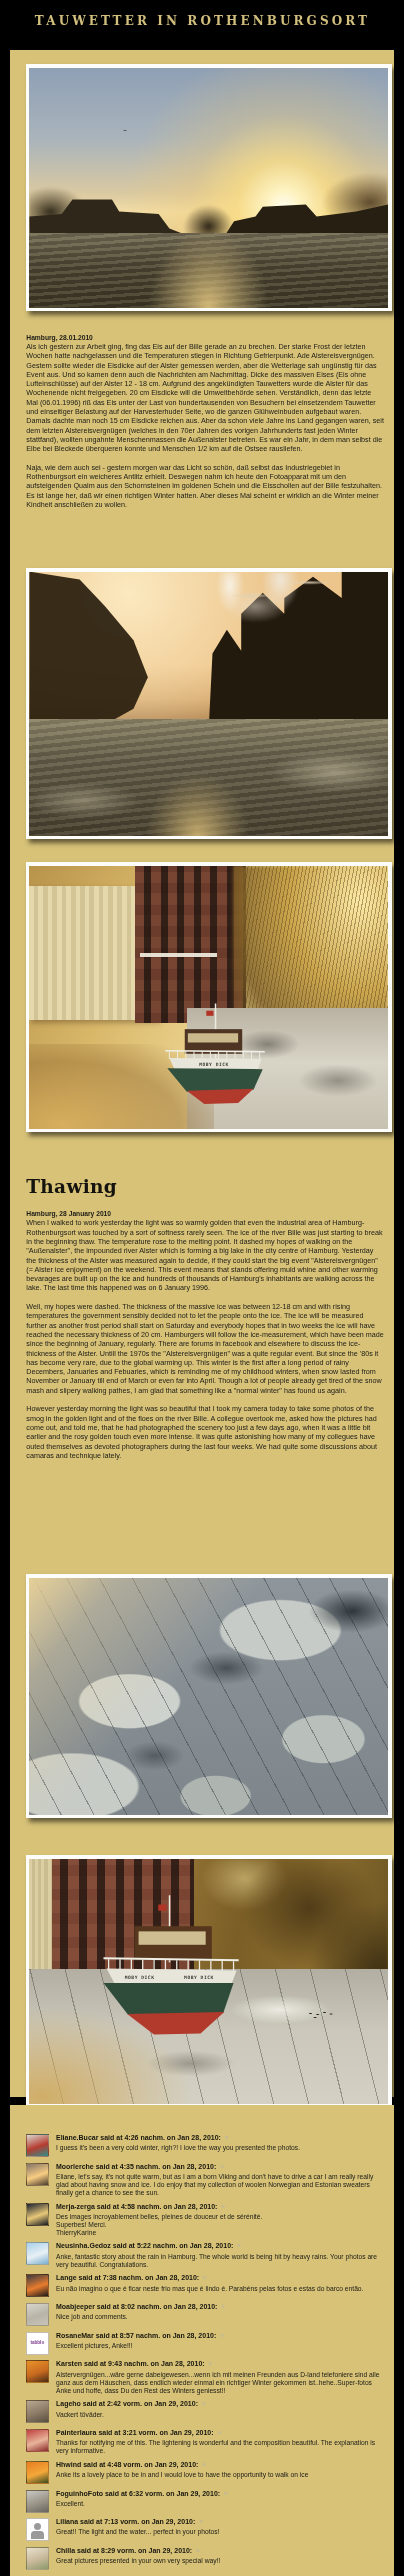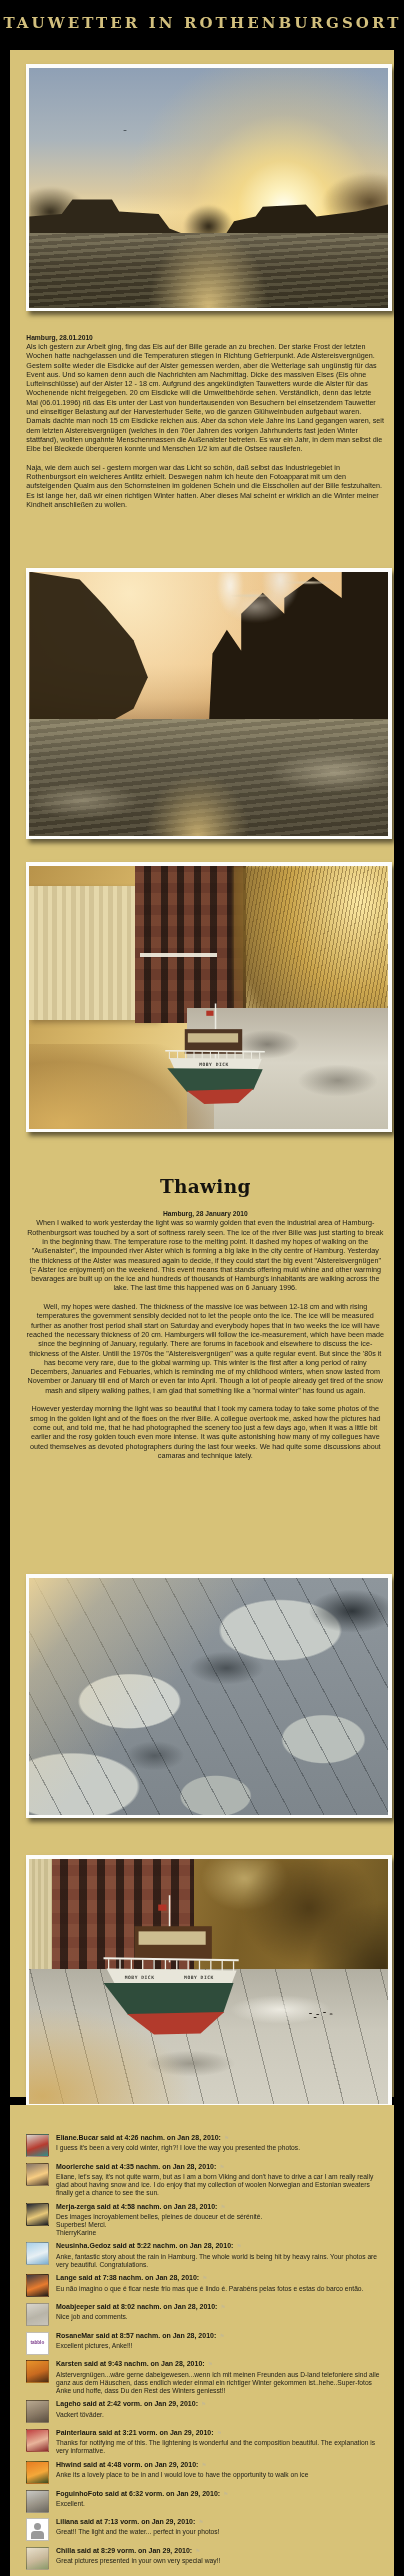--- a/index.html
+++ b/index.html
@@ -6,21 +6,21 @@
   body{
     width:405px;height:2822px;position:relative;overflow:hidden;
     background:#000;
     font-family:"Liberation Sans","DejaVu Sans",sans-serif;
     -webkit-font-smoothing:antialiased;
   }
   
   .page-title{
     position:absolute;top:14.4px;left:0;width:405px;text-align:center;
     font-family:"DejaVu Serif","Liberation Serif",serif;
-    font-size:15px;font-weight:bold;letter-spacing:3.1px;color:#d2bf7d;
+    font-size:12px;font-weight:bold;letter-spacing:3.1px;color:#d2bf7d;
   }
   
   .tabblo{
     position:absolute;left:10.3px;width:384px;background:#d7c278;
   }
   #story-box{top:50px;height:2047px;}
   #comments-box{top:2105px;height:710px;overflow:hidden;
     padding:0;box-sizing:border-box;}
   
   .photo-frame{
@@ -218,21 +218,21 @@
         <line x1="20" y1="104" x2="214" y2="106" stroke="#f0efe6" stroke-width="3"></line>
         <path d="M28 106 V120 M44 105 V120 M60 105 V121 M76 105 V121 M92 105 V121 M108 106 V122 M124 106 V122 M140 106 V122 M156 106 V122 M172 106 V122 M188 106 V122 M204 107 V122" stroke="#eceadf" stroke-width="2"></path>
         <polygon points="28,118 208,120 200,140 38,140" fill="#e8e6da"></polygon>
         <text class="boat-name" x="115" y="134" text-anchor="middle">MOBY DICK</text>
         <polygon points="24,138 210,140 192,180 62,184" fill="#31503e"></polygon>
         <polygon points="62,182 192,178 162,206 96,208" fill="#b23a2c"></polygon>
       </svg>
     </div>
   </div>
 
-  <div class="text-block" style="top:1126px;text-align:center;">
+  <div class="text-block" style="top:1126px;">
     <h1 class="story-heading">Thawing</h1>
     <p class="dateline">Hamburg, 28 January 2010</p>
     <div id="english-paragraphs">
         <p class="body-par">When I walked to work yesterday the light was so warmly golden that even the industrial area of Hamburg-Rothenburgsort was touched by a sort of softness rarely seen. The ice of the river Bille was just starting to break in the beginning thaw. The temperature rose to the melting point. It dashed my hopes of walking on the "Außenalster", the impounded river Alster which is forming a big lake in the city centre of Hamburg. Yesterday the thickness of the Alster was measured again to decide, if they could start the big event "Alstereisvergnügen" (= Alster ice enjoyment) on the weekend. This event means that stands offering muld whine and other warming bevarages are built up on the ice and hundreds of thousands of Hamburg's inhabitants are walking across the lake. The last time this happened was on 6 January 1996.</p>
         <p class="body-par">Well, my hopes were dashed. The thickness of the massive ice was between 12-18 cm and with rising temperatures the government sensibly decided not to let the people onto the ice. The ice will be measured further as another frost period shall start on Saturday and everybody hopes that in two weeks the ice will have reached the necessary thickness of 20 cm. Hamburgers will follow the ice-measurement, which have been made since the beginning of January, regularly. There are forums in facebook and elsewhere to discuss the ice-thickness of the Alster. Untill the 1970s the "Alstereisvergnügen" was a quite regular event. But since the '80s it has become very rare, due to the global warming up. This winter is the first after a long period of rainy Decembers, Januaries and Febuaries, which is reminding me of my childhood winters, when snow lasted from November or January till end of March or even far into April. Though a lot of people already get tired of the snow mash and slipery walking pathes, I am glad that something like a "normal winter" has found us again.</p>
         <p class="body-par">However yesterday morning the light was so beautiful that I took my camera today to take some photos of the smog in the golden light and of the floes on the river Bille. A collegue overtook me, asked how the pictures had come out, and told me, that he had photographed the scenery too just a few days ago, when it was a little bit earlier and the rosy golden touch even more intense. It was quite astonishing how many of my collegues have outed themselves as devoted photographers during the last four weeks. We had quite some discussions about camaras and technique lately.</p>
       </div>
   </div>
 
   <div class="photo-frame" style="top:1524px;">

